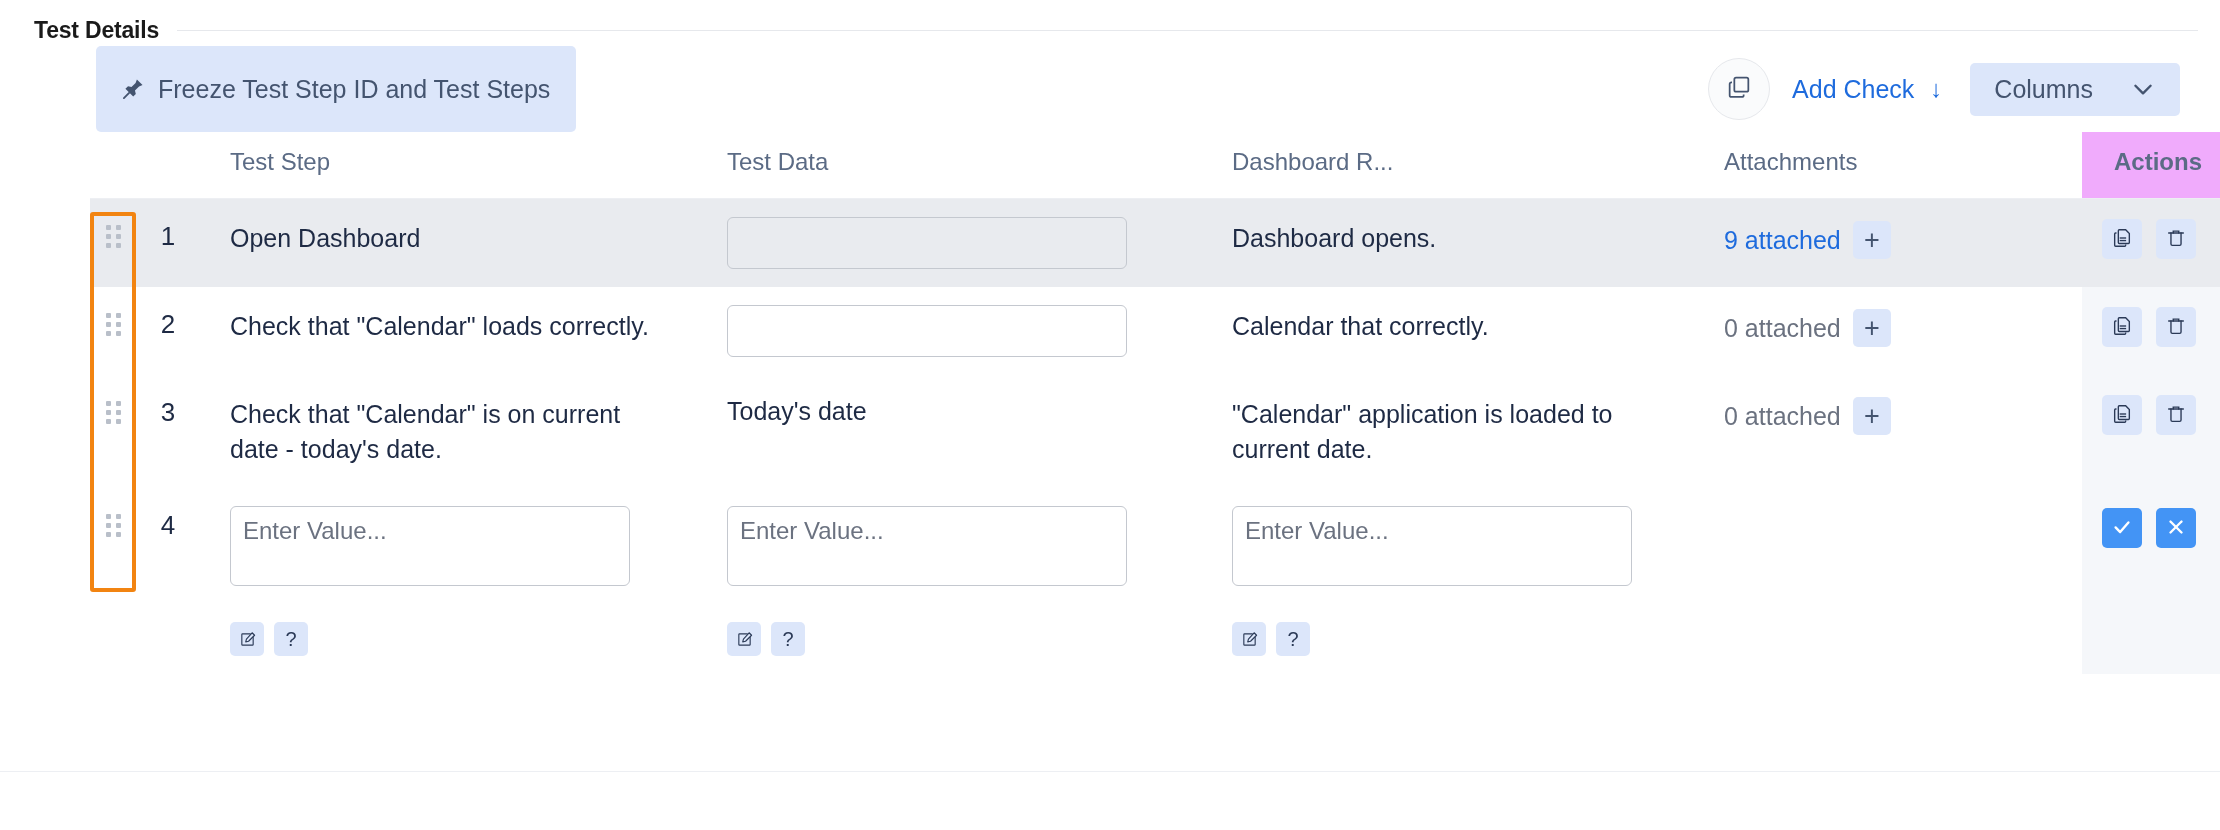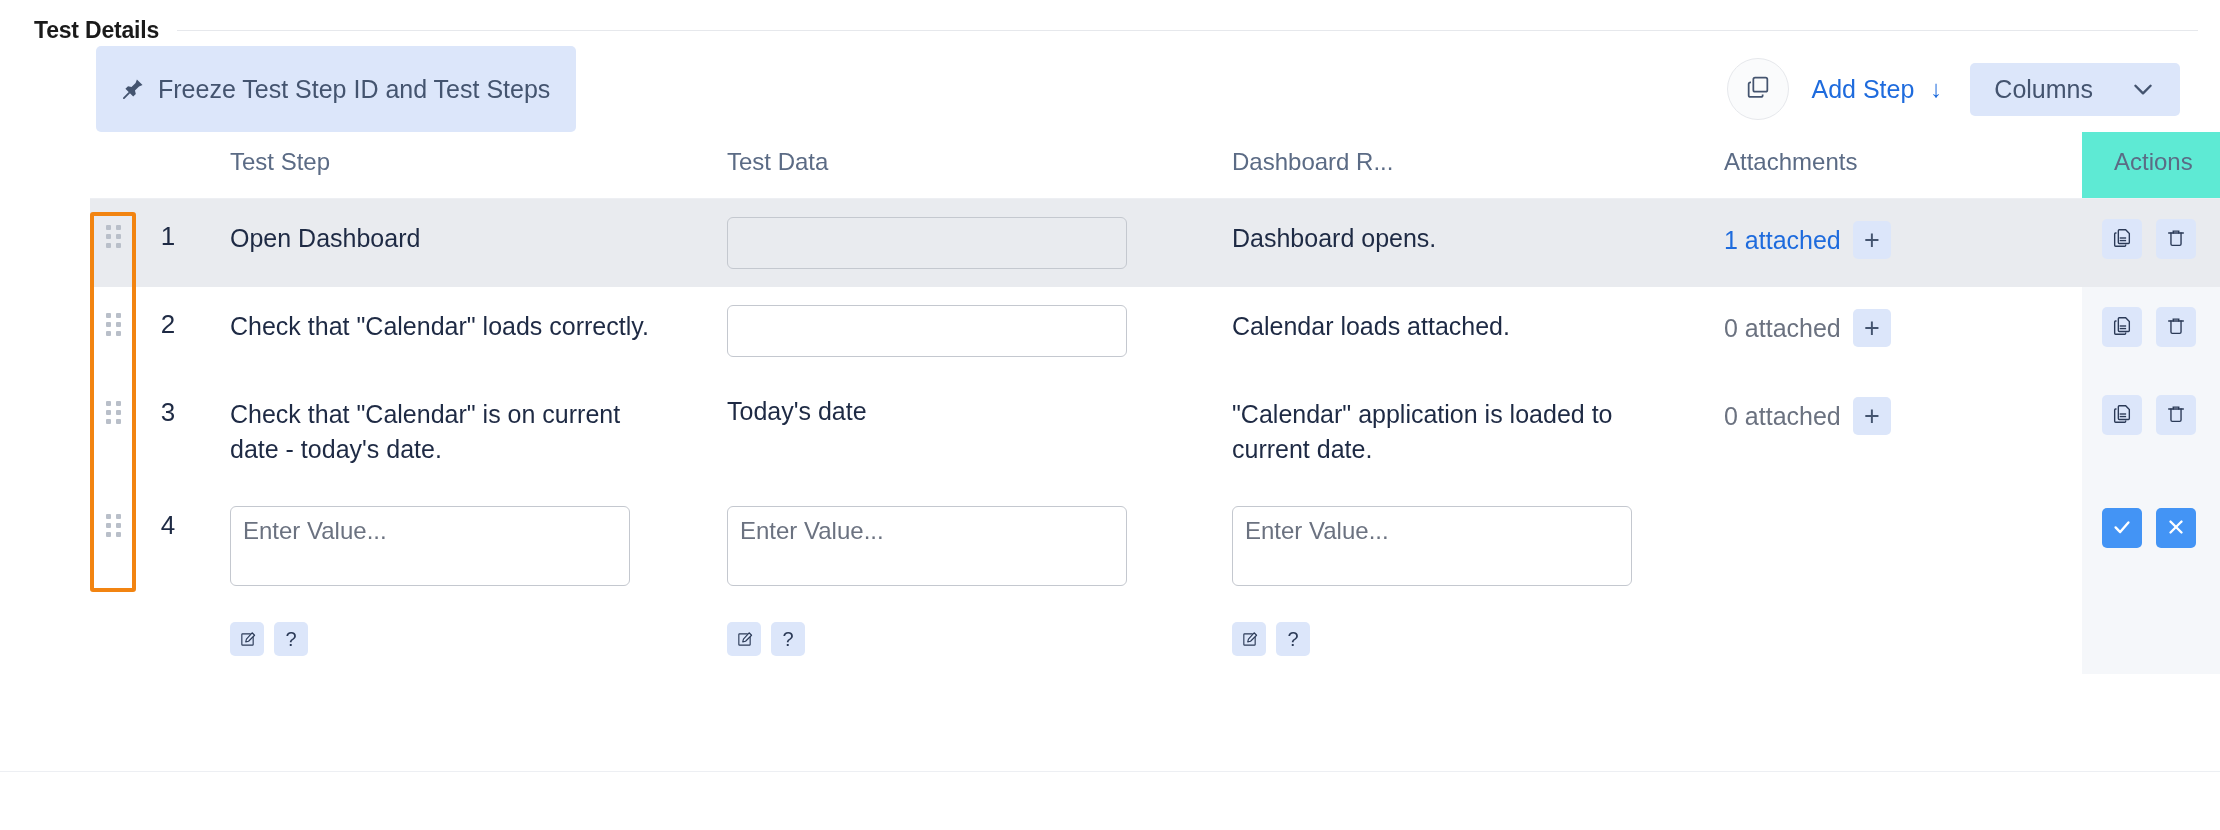--- a/index.html
+++ b/index.html
@@ -124,21 +124,21 @@
     text-align: left;
     padding: 16px 0 22px 0;
     vertical-align: bottom;
     border-bottom: 1px solid #edeff3;
     background: #ffffff;
   }
   thead th.h-step { padding-left: 32px; }
   thead th.h-data { padding-left: 32px; }
   thead th.h-exp  { padding-left: 32px; }
   thead th.h-att  { padding-left: 32px; }
-  thead th.h-act  { padding-left: 32px; background: #5eead4; }
+  thead th.h-act  { padding-left: 32px; background: #f0abfc; font-weight: bold; }
 
   tbody td {
     vertical-align: top;
     padding: 0;
     font-size: 25px;
     color: #1e2a44;
   }
   tbody tr.row-selected td { background: #e9ebef; }
   tbody tr td.cell-actions { background: #f5f7fa; }
   tbody tr.row-selected td.cell-actions { background: #e9ebef; }
@@ -301,21 +301,21 @@
     <div class="copy-circle">
       <span>
         <svg width="28" height="28" viewBox="0 0 24 24" fill="none" stroke="#44546f" stroke-width="1.5">
           <rect x="8" y="4" width="12" height="12" rx="1.5"></rect>
           <path d="M16 18.5 V19 a1.5 1.5 0 0 1 -1.5 1.5 H5.5 A1.5 1.5 0 0 1 4 19 V9.5 A1.5 1.5 0 0 1 5.5 8 H6"></path>
         </svg>
       </span>
     </div>
 
     <div class="add-step">
-      <span>Add Step</span>
+      <span>Add Check</span>
       <span class="arrow">↓</span>
     </div>
 
     <button class="columns-btn">
       <span>Columns</span>
       <span>
         <svg width="26" height="18" viewBox="0 0 24 16" fill="none" stroke="#44546f" stroke-width="2.2" stroke-linecap="round" stroke-linejoin="round">
           <polyline points="5,5 12,12 19,5"></polyline>
         </svg>
       </span>
@@ -365,21 +365,21 @@
           </div>
         </td>
         <td class="cell-id">1</td>
         <td class="cell-text">Open Dashboard</td>
         <td class="cell-data">
           <div class="input-box"></div>
         </td>
         <td class="cell-exp">Dashboard opens.</td>
         <td class="cell-att">
           <div class="att-row">
-            <span class="att-count linked">1 attached</span>
+            <span class="att-count linked">9 attached</span>
             <button class="plus-btn">+</button>
           </div>
         </td>
         <td class="cell-actions">
           <div class="act-row">
             <button class="act-btn">
               <span>
                 <svg width="22" height="22" viewBox="0 0 24 24" fill="none" stroke="#2b3a57" stroke-width="1.5">
                   <path d="M9 3 h7 l4 4 v10 a1 1 0 0 1 -1 1 h-10 a1 1 0 0 1 -1 -1 V4 a1 1 0 0 1 1 -1 z"></path>
                   <path d="M6 6.5 H5 a1 1 0 0 0 -1 1 V20 a1 1 0 0 0 1 1 h10 a1 1 0 0 0 1 -1 v-1"></path>
@@ -412,21 +412,21 @@
                 <i></i>
                 <i></i>
             </span>
           </div>
         </td>
         <td class="cell-id">2</td>
         <td class="cell-text">Check that "Calendar" loads correctly.</td>
         <td class="cell-data">
           <div class="input-box"></div>
         </td>
-        <td class="cell-exp">Calendar loads attached.</td>
+        <td class="cell-exp">Calendar that correctly.</td>
         <td class="cell-att">
           <div class="att-row">
             <span class="att-count muted">0 attached</span>
             <button class="plus-btn">+</button>
           </div>
         </td>
         <td class="cell-actions">
           <div class="act-row">
             <button class="act-btn">
               <span>

